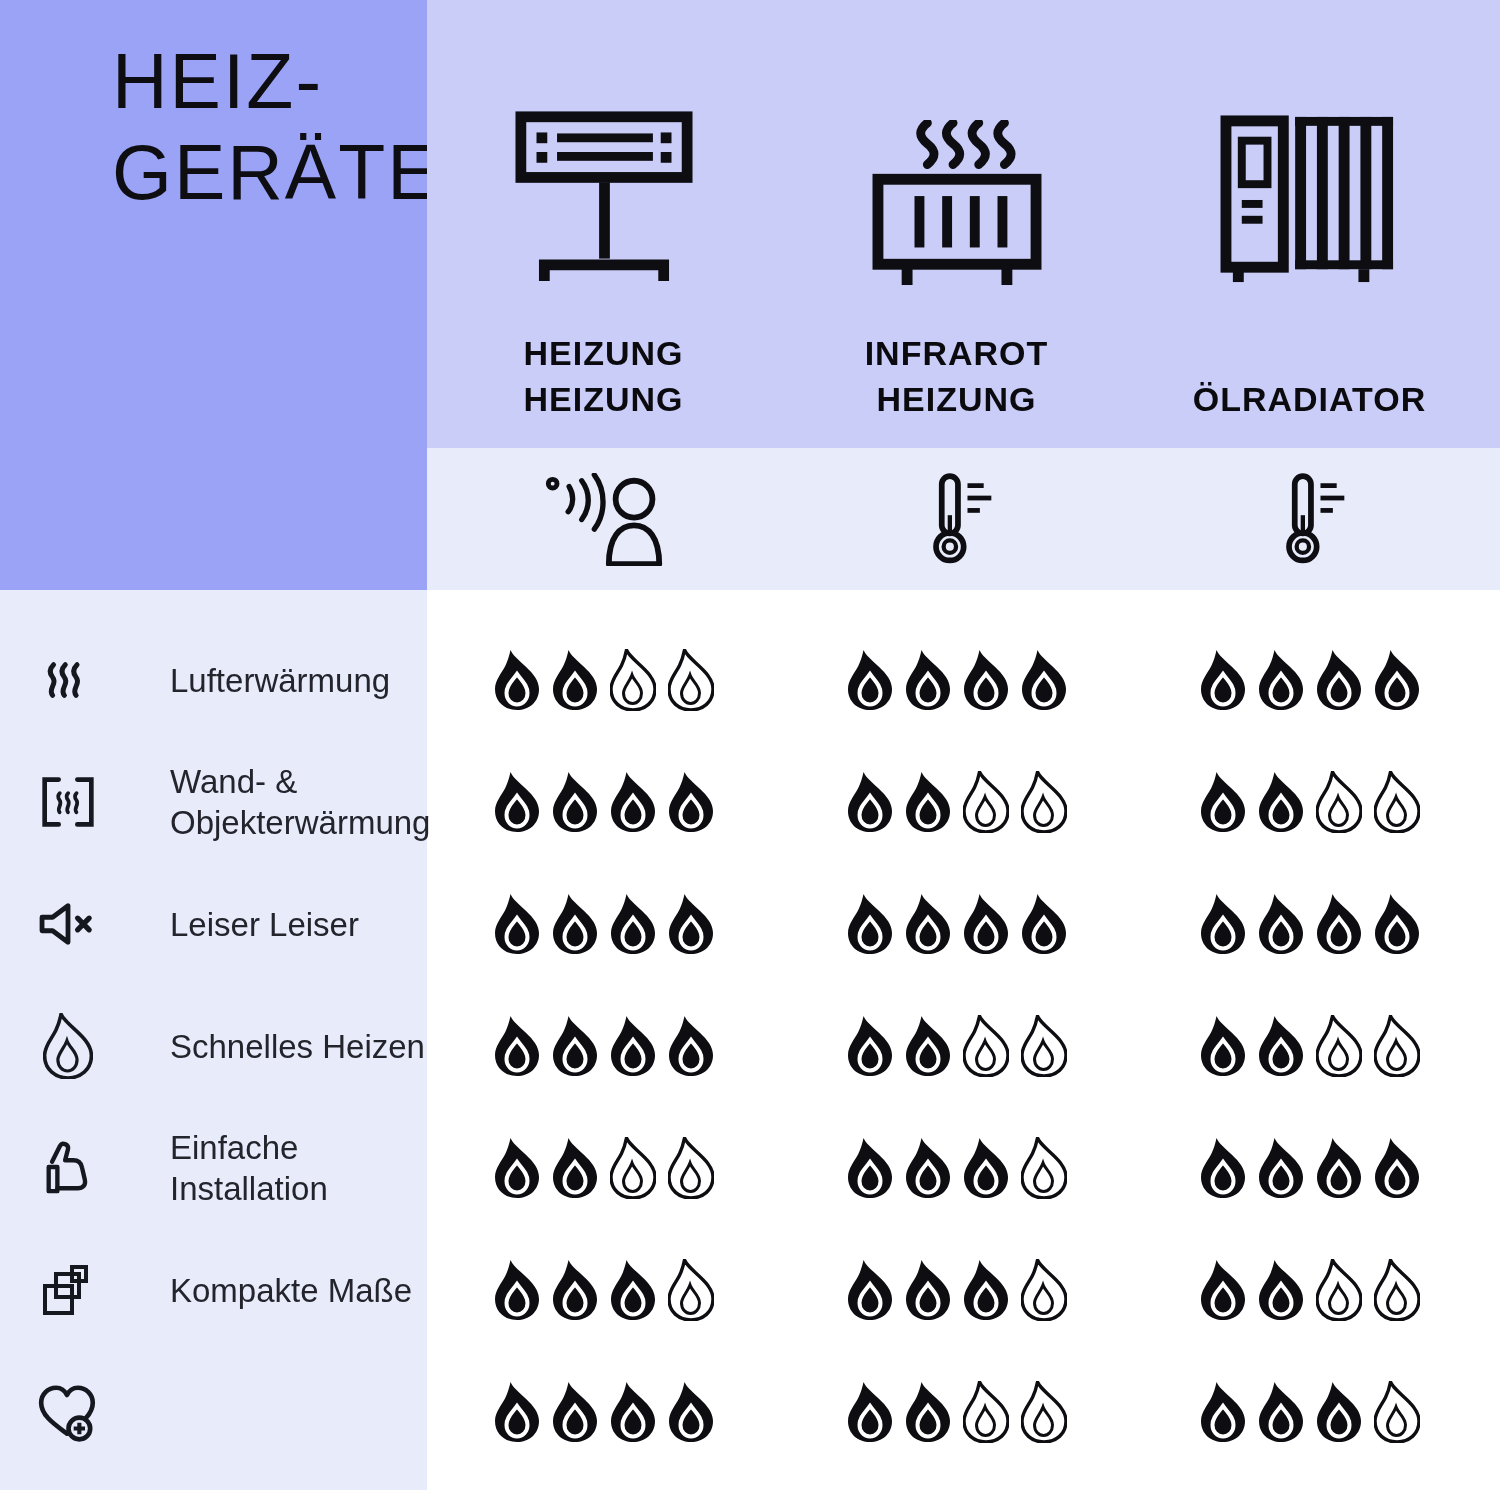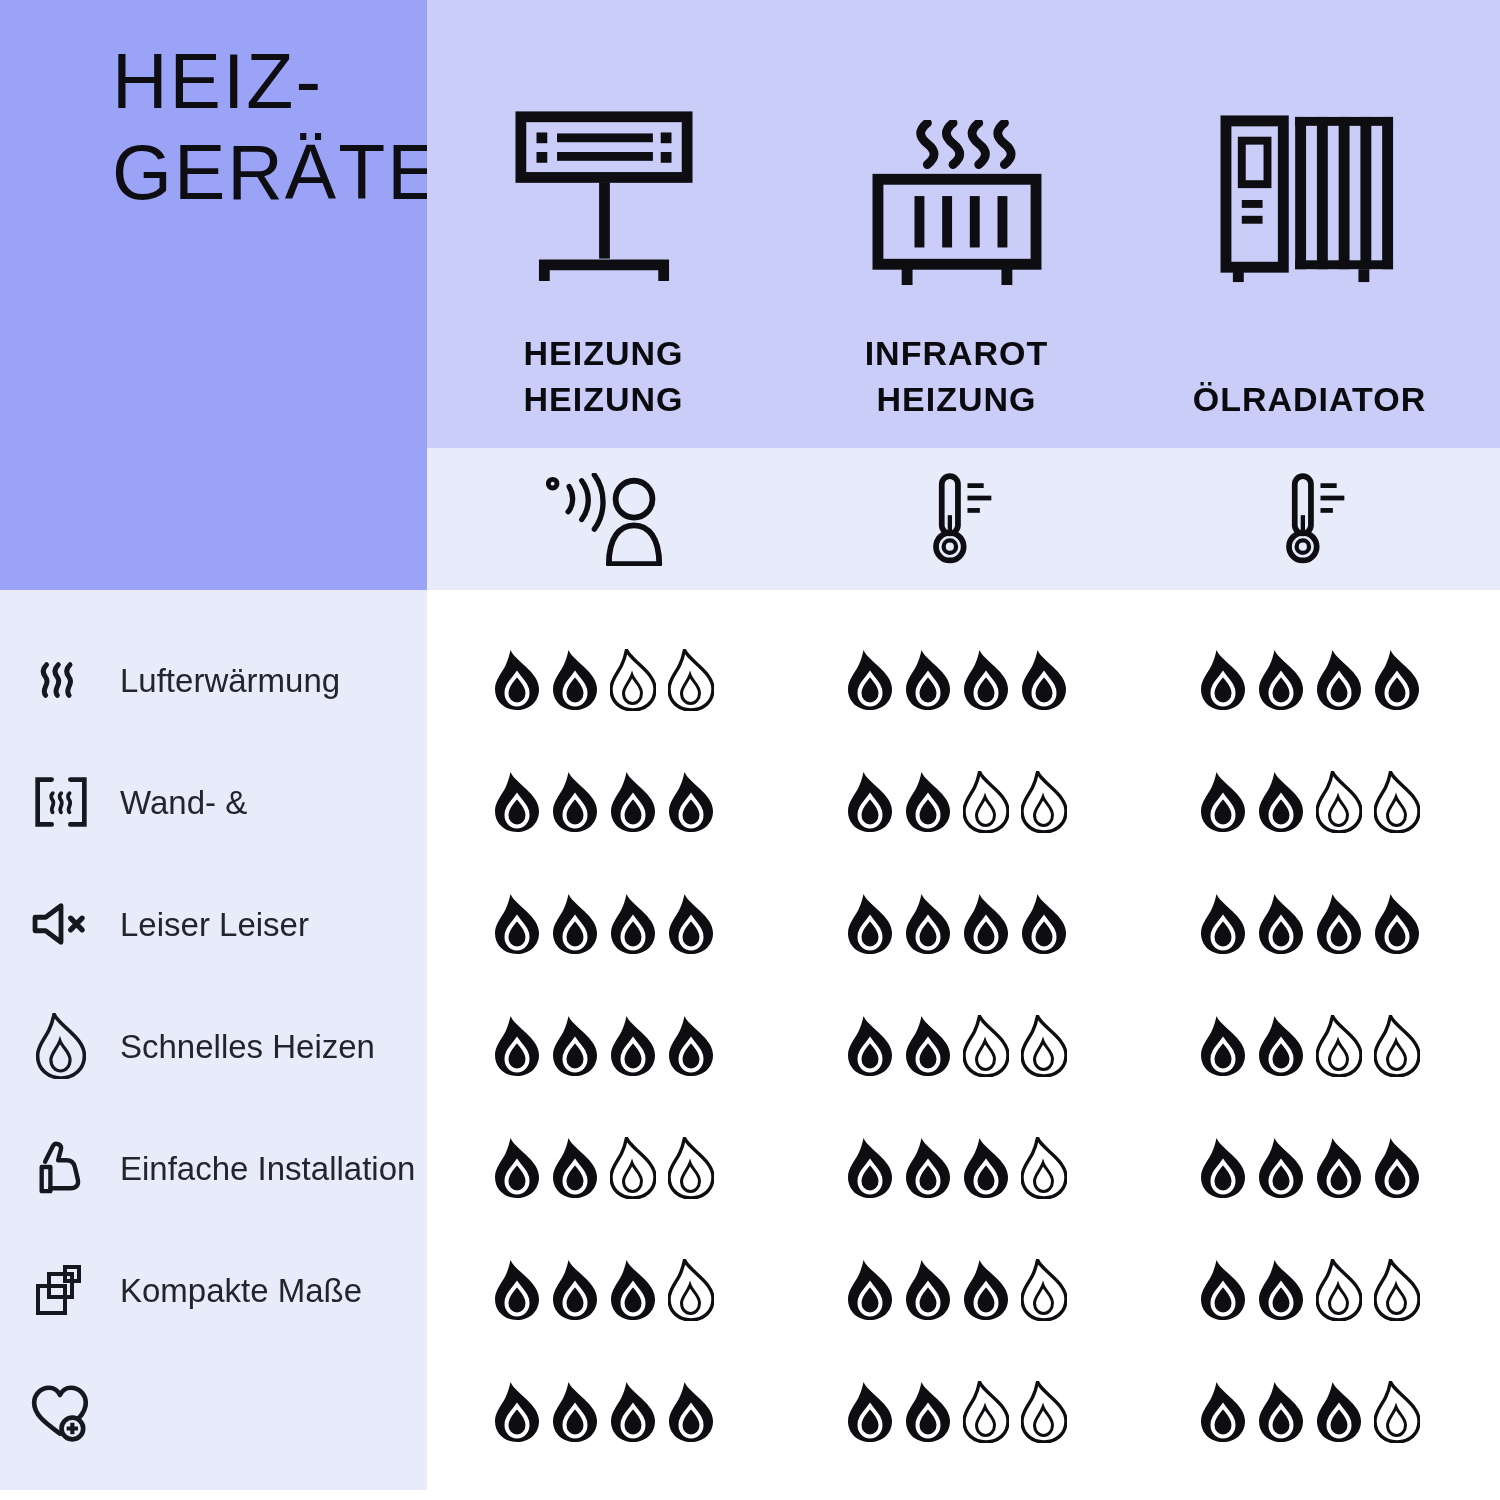--- a/index.html
+++ b/index.html
@@ -28,21 +28,21 @@
   }
   
   .icon-band{
     position:absolute;left:427px;top:448px;width:1073px;height:142px;background:#e8ebfa;
     display:grid;grid-template-columns:353px 353px 353px;
   }
   .mode-cell{display:flex;align-items:center;justify-content:center;}
   
   .left-bg{position:absolute;left:0;top:590px;width:427px;height:900px;background:#e8ebfa;}
   .left-rows{position:absolute;left:0;top:619px;width:427px;height:854px;display:flex;flex-direction:column;}
-  .feature-row{flex:1;display:flex;align-items:center;padding-left:28px;box-sizing:border-box;}
+  .feature-row{flex:1;display:flex;align-items:center;padding-left:35px;box-sizing:border-box;gap:43px;}
   .feature-icon{width:66px;flex:none;display:flex;align-items:center;justify-content:center;}
   .feature-label{margin-left:26px;font-size:33px;line-height:41px;color:#23242c;}
   .label-line:empty{display:none;}
   
   .grid{
     position:absolute;left:427px;top:619px;width:1073px;height:854px;
     display:grid;grid-template-columns:353px 353px 353px;grid-auto-rows:122px;
   }
   .rating-cell{display:flex;align-items:center;justify-content:center;gap:12px;}
   .flame{width:46px;height:62px;display:block;}
@@ -195,20 +195,21 @@
           <path d="M43 6 H58 V54 H43" stroke-width="5"></path>
           <g stroke-width="4">
             <path d="M24 41 C20.5 36.5 27.5 32.5 24 28 C21.7 25 22.2 22.5 24.2 20.5"></path>
             <path d="M33 41 C29.5 36.5 36.5 32.5 33 28 C30.7 25 31.2 22.5 33.2 20.5"></path>
             <path d="M42 41 C38.5 36.5 45.5 32.5 42 28 C39.7 25 40.2 22.5 42.2 20.5"></path>
           </g>
         </svg>
       </div>
       <div class="feature-label">
         <div class="label-line">Wand- &amp;</div>
+        <div class="label-line">Objekterwärmung</div>
       </div>
     </div>
 
     <div class="feature-row">
       <div class="feature-icon">
         <svg width="62" height="50" viewBox="0 0 64 52" fill="none" stroke="#16181f">
           <path d="M5 19 H16 L32 7 V45 L16 33 H5 Z" stroke-width="5" stroke-linejoin="round"></path>
           <path d="M42 20 L54 32 M54 20 L42 32" stroke-width="5.5" stroke-linecap="round"></path>
         </svg>
       </div>

